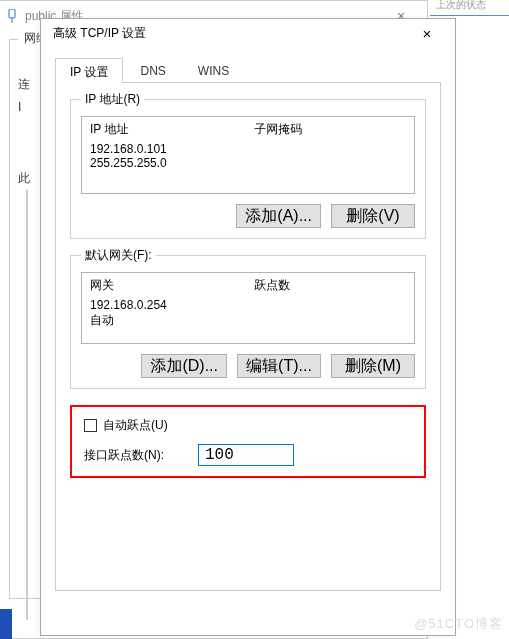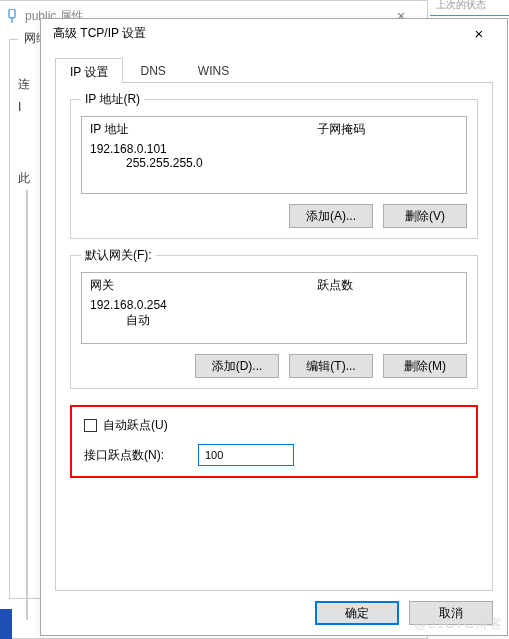--- a/index.html
+++ b/index.html
@@ -78,21 +78,21 @@
     position:absolute;
     left:-2px; bottom:-2px;
     width:14px; height:32px;
     background:#1e4fb6;
   }
 
   
   .dlg {
     position: absolute;
     left: 40px; top: 18px;
-    width: 468px;
+    width: 416px;
     height: 618px;
     border: 1px solid #a7a7a7;
     background: #fff;
     box-shadow: -2px 0 6px rgba(0,0,0,0.05);
   }
   .dlg-title {
     height: 28px;
     display: flex;
     align-items: center;
     padding: 0 8px 0 12px;
@@ -151,37 +151,37 @@
   }
   .listbox .hdr {
     display:flex;
   }
   .listbox .row {
     display:flex;
     margin-top:4px;
     flex-direction:column;
   }
   .col1 { flex: 0 0 52%; }
-  .col2 { flex: 1; margin-left: 36px; }
+  .col2 { flex: 1; }
 
   .btnrow {
     display:flex;
     justify-content:flex-end;
     gap:10px;
     margin-top:10px;
   }
   .btn {
     min-width:84px;
     height:24px;
     border:1px solid #adadad;
     background:#e1e1e1;
     text-align:center;
     line-height:22px;
     cursor:pointer;
-    font-size:12px;
+    font-size:16px;
     font-family:inherit;
     padding:0 8px;
   }
   .btn.primary {
     background:#e1e1e1;
     border:2px solid #0078d7;
     line-height:20px;
   }
 
   .metric {
@@ -196,22 +196,22 @@
     background:#fff;
     display:inline-block;
   }
   .metric-row { display:flex; align-items:center; gap:14px;}
   .metric-row .lbl { width:100px; }
   .metric-row input {
     width:96px;
     height:22px;
     border:1px solid #0078d7;
     padding:0 6px;
-    font-family:Liberation Sans, sans-serif;
-    font-size:11px;
+    font-family:Liberation Mono, monospace;
+    font-size:16px;
   }
 
   .footer {
     position:absolute;
     right:14px; bottom:10px;
     display:flex;
     gap:10px;
   }
   .topstrip{
     position:absolute;
@@ -311,19 +311,15 @@
         </div>
         <div class="metric-row">
           <span class="lbl">接口跃点数(N):</span>
           <input type="text" value="100" style="">
         </div>
       </div>
 
     </div>
   </div>
 
-  <div class="footer">
-    <button class="btn primary">确定</button>
-    <button class="btn">取消</button>
-  </div>
 </div>
 
 <div class="watermark">@51CTO博客</div>
 
 </body></html>

